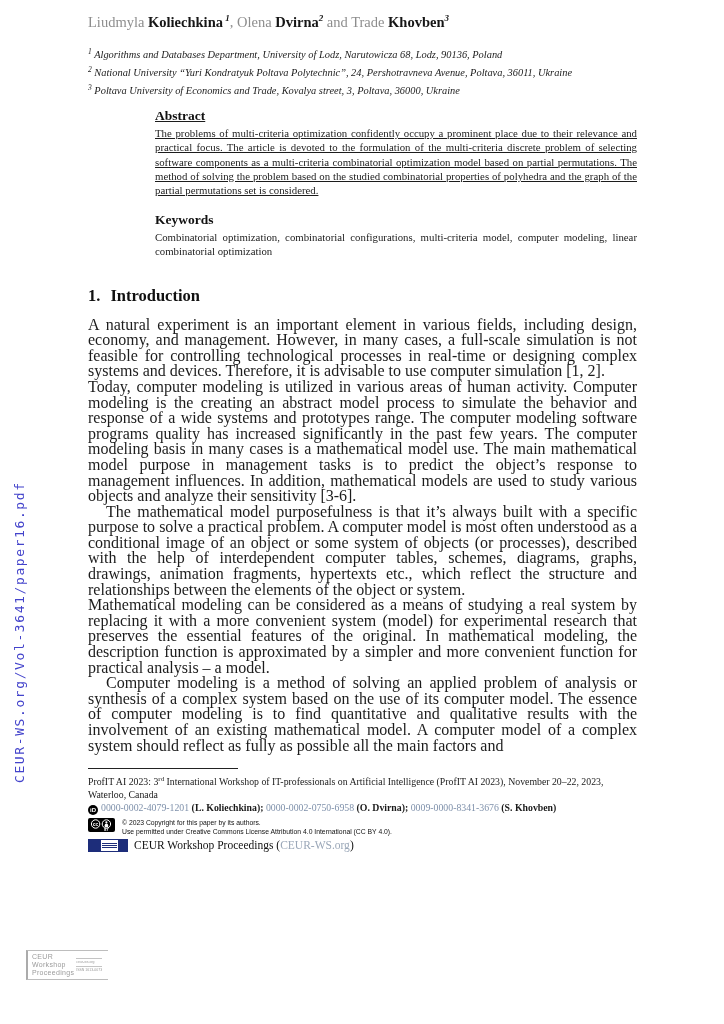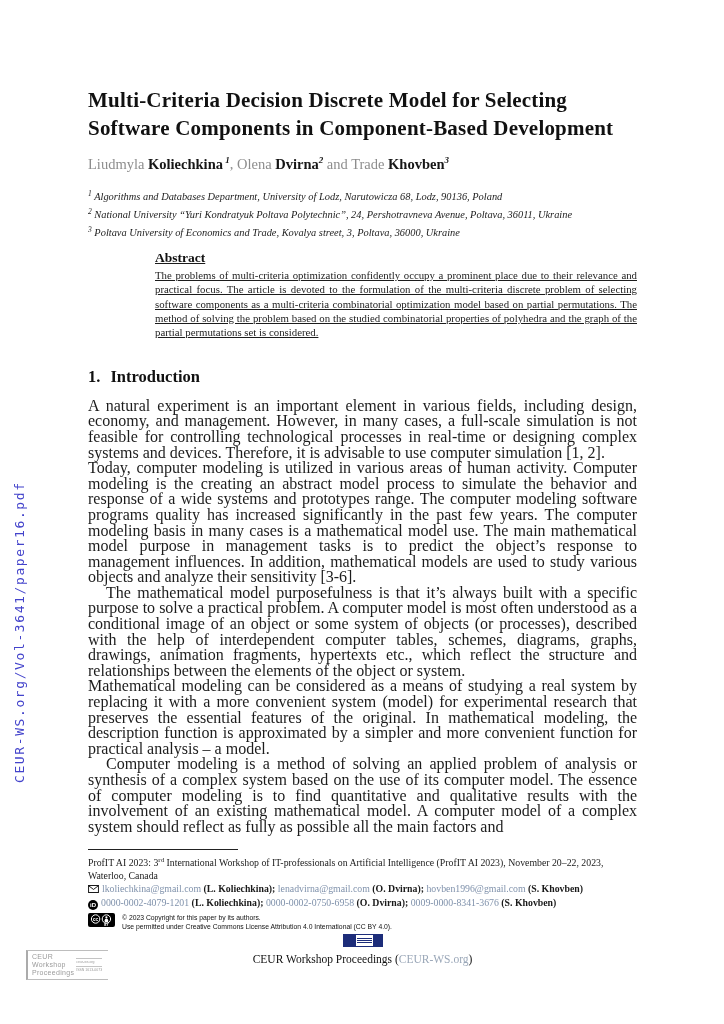--- a/index.html
+++ b/index.html
@@ -43,21 +43,21 @@
   .fn-line b { font-weight:bold; }
   .fn-line sup { font-size:7px; }
   .icon-inline { display:inline-block; vertical-align:-1px; margin-right:3px; }
   .orcid-icon {
     display:inline-block; width:10px; height:10px; border-radius:50%;
     background:#000; color:#fff; text-align:center;
     font:bold 6px/10px "Liberation Sans", sans-serif; margin-right:3px; vertical-align:-1px;
   }
   .cc-row { display:flex; gap:7px; margin-top:3px; align-items:flex-start; }
   .tiny { font-family:"Liberation Sans", sans-serif; font-size:6.8px; line-height:9px; color:#111; }
-  .ceur-row { display:flex; gap:6px; margin-top:3px; align-items:center;flex-direction:column; }
+  .ceur-row { display:flex; gap:6px; margin-top:3px; align-items:center; }
   .ceur-mini { display:flex; width:40px; height:13px; border:1px solid #1d2d7a; }
   .ceur-mini .seg-a { width:12px; background:#1d2d7a; }
   .ceur-mini .seg-b { flex:1; background:#fff; display:flex; flex-direction:column; justify-content:center; gap:1px; padding:0 1px; }
   .ceur-mini .seg-b i { display:block; height:1px; background:#1d2d7a; }
   .ceur-mini .seg-c { width:9px; background:#1d2d7a; }
   .ceur-text { font-size:11.5px; color:#111; }
   .ceur-text .fn-gray { color:#9aa7b8; }
   
   .watermark {
     position:absolute; left:26px; top:950px; width:82px;
@@ -69,64 +69,58 @@
   .wm-right { display:flex; flex-direction:column; justify-content:center; gap:2px; }
   .wm-right span { font-size:3.5px; line-height:4px; border-top:1px solid #c4c4c4; padding-top:1px; }
 </style>
 </head>
 <body>
 
 <div class="side-url">CEUR-WS.org/Vol-3641/paper16.pdf</div>
 
 <div class="content">
 
-  <h1 class="title">
-    <span>Multi-Criteria Decision Discrete Model for Selecting</span>
-    <span>Software Components in Component-Based Development</span>
-  </h1>
 
   <div class="authors">
     <span class="given">Liudmyla </span><b>Koliechkina</b><sup> 1</sup><span class="sep">, </span><span class="given">Olena </span><b>Dvirna</b><sup>2</sup><span class="sep"> and </span><span class="given">Trade </span><b>Khovben</b><sup>3</sup>
   </div>
 
   <div class="affiliations">
     <div><sup>1</sup><span> Algorithms and Databases Department, University of Lodz, Narutowicza 68, Lodz, 90136, Poland</span></div>
     <div><sup>2</sup><span> National University “Yuri Kondratyuk Poltava Polytechnic”, 24, Pershotravneva Avenue, Poltava, 36011, Ukraine</span></div>
     <div><sup>3</sup><span> Poltava University of Economics and Trade, Kovalya street, 3, Poltava, 36000, Ukraine</span></div>
   </div>
 
   <div class="inner-block abstract-block">
     <div class="block-heading">Abstract</div>
     <div class="block-text">The problems of multi-criteria optimization confidently occupy a prominent place due to their relevance and practical focus. The article is devoted to the formulation of the multi-criteria discrete problem of selecting software components as a multi-criteria combinatorial optimization model based on partial permutations. The method of solving the problem based on the studied combinatorial properties of polyhedra and the graph of the partial permutations set is considered.</div>
   </div>
 
+  <div class="inner-block keywords-block">
+    <div class="block-heading">Keywords</div>
+    <div class="block-text">Combinatorial optimization, combinatorial configurations, multi-criteria model, computer modeling, linear combinatorial optimization</div>
+  </div>
 
   <div class="section-heading">
     <span class="num">1.</span><span>Introduction</span>
   </div>
 
   <div class="body-text">
     <p>A natural experiment is an important element in various fields, including design, economy, and management. However, in many cases, a full-scale simulation is not feasible for controlling technological processes in real-time or designing complex systems and devices. Therefore, it is advisable to use computer simulation [1, 2].</p>
     <p>Today, computer modeling is utilized in various areas of human activity. Computer modeling is the creating an abstract model process to simulate the behavior and response of a wide systems and prototypes range. The computer modeling software programs quality has increased significantly in the past few years. The computer modeling basis in many cases is a mathematical model use. The main mathematical model purpose in management tasks is to predict the object’s response to management influences. In addition, mathematical models are used to study various objects and analyze their sensitivity [3-6].</p>
     <p class="indent">The mathematical model purposefulness is that it’s always built with a specific purpose to solve a practical problem. A computer model is most often understood as a conditional image of an object or some system of objects (or processes), described with the help of interdependent computer tables, schemes, diagrams, graphs, drawings, animation fragments, hypertexts etc., which reflect the structure and relationships between the elements of the object or system.</p>
     <p>Mathematical modeling can be considered as a means of studying a real system by replacing it with a more convenient system (model) for experimental research that preserves the essential features of the original. In mathematical modeling, the description function is approximated by a simpler and more convenient function for practical analysis – a model.</p>
     <p class="indent">Computer modeling is a method of solving an applied problem of analysis or synthesis of a complex system based on the use of its computer model. The essence of computer modeling is to find quantitative and qualitative results with the involvement of an existing mathematical model. A computer model of a complex system should reflect as fully as possible all the main factors and</p>
   </div>
 
   <div class="footnote">
     <div class="fn-rule"></div>
 
     <div class="fn-line"><span>ProfIT AI 2023: 3</span><sup>rd</sup><span> International Workshop of IT-professionals on Artificial Intelligence (ProfIT AI 2023), November 20–22, 2023, Waterloo, Canada</span></div>
 
-    <div class="fn-line">
-      <span class="icon-inline"><svg width="11" height="8" viewBox="0 0 12 9">
-            <rect x="0.5" y="0.5" width="11" height="8" fill="none" stroke="#000"></rect>
-            <path d="M0.5,0.8 L6,5 L11.5,0.8" fill="none" stroke="#000"></path>
-          </svg></span><span class="fn-link">lkoliechkina@gmail.com</span><b> (L. Koliechkina); </b><span class="fn-link">lenadvirna@gmail.com</span><b> (O. Dvirna); </b><span class="fn-link">hovben1996@gmail.com</span><b> (S. Khovben)</b>
-    </div>
 
     <div class="fn-line">
       <span class="orcid-icon">iD</span><span class="fn-link">0000-0002-4079-1201</span><b> (L. Koliechkina); </b><span class="fn-link">0000-0002-0750-6958</span><b> (O. Dvirna); </b><span class="fn-link">0009-0000-8341-3676</span><b> (S. Khovben)</b>
     </div>
 
     <div class="cc-row">
       <span><svg width="27" height="14" viewBox="0 0 27 14">
             <rect width="27" height="14" rx="2" fill="#000"></rect>
             <circle cx="7.6" cy="6" r="4.2" fill="none" stroke="#fff" stroke-width="1"></circle>
             <text x="7.6" y="7.8" font-size="5" fill="#fff" text-anchor="middle" font-weight="bold" font-family="Liberation Sans, sans-serif">cc</text>

